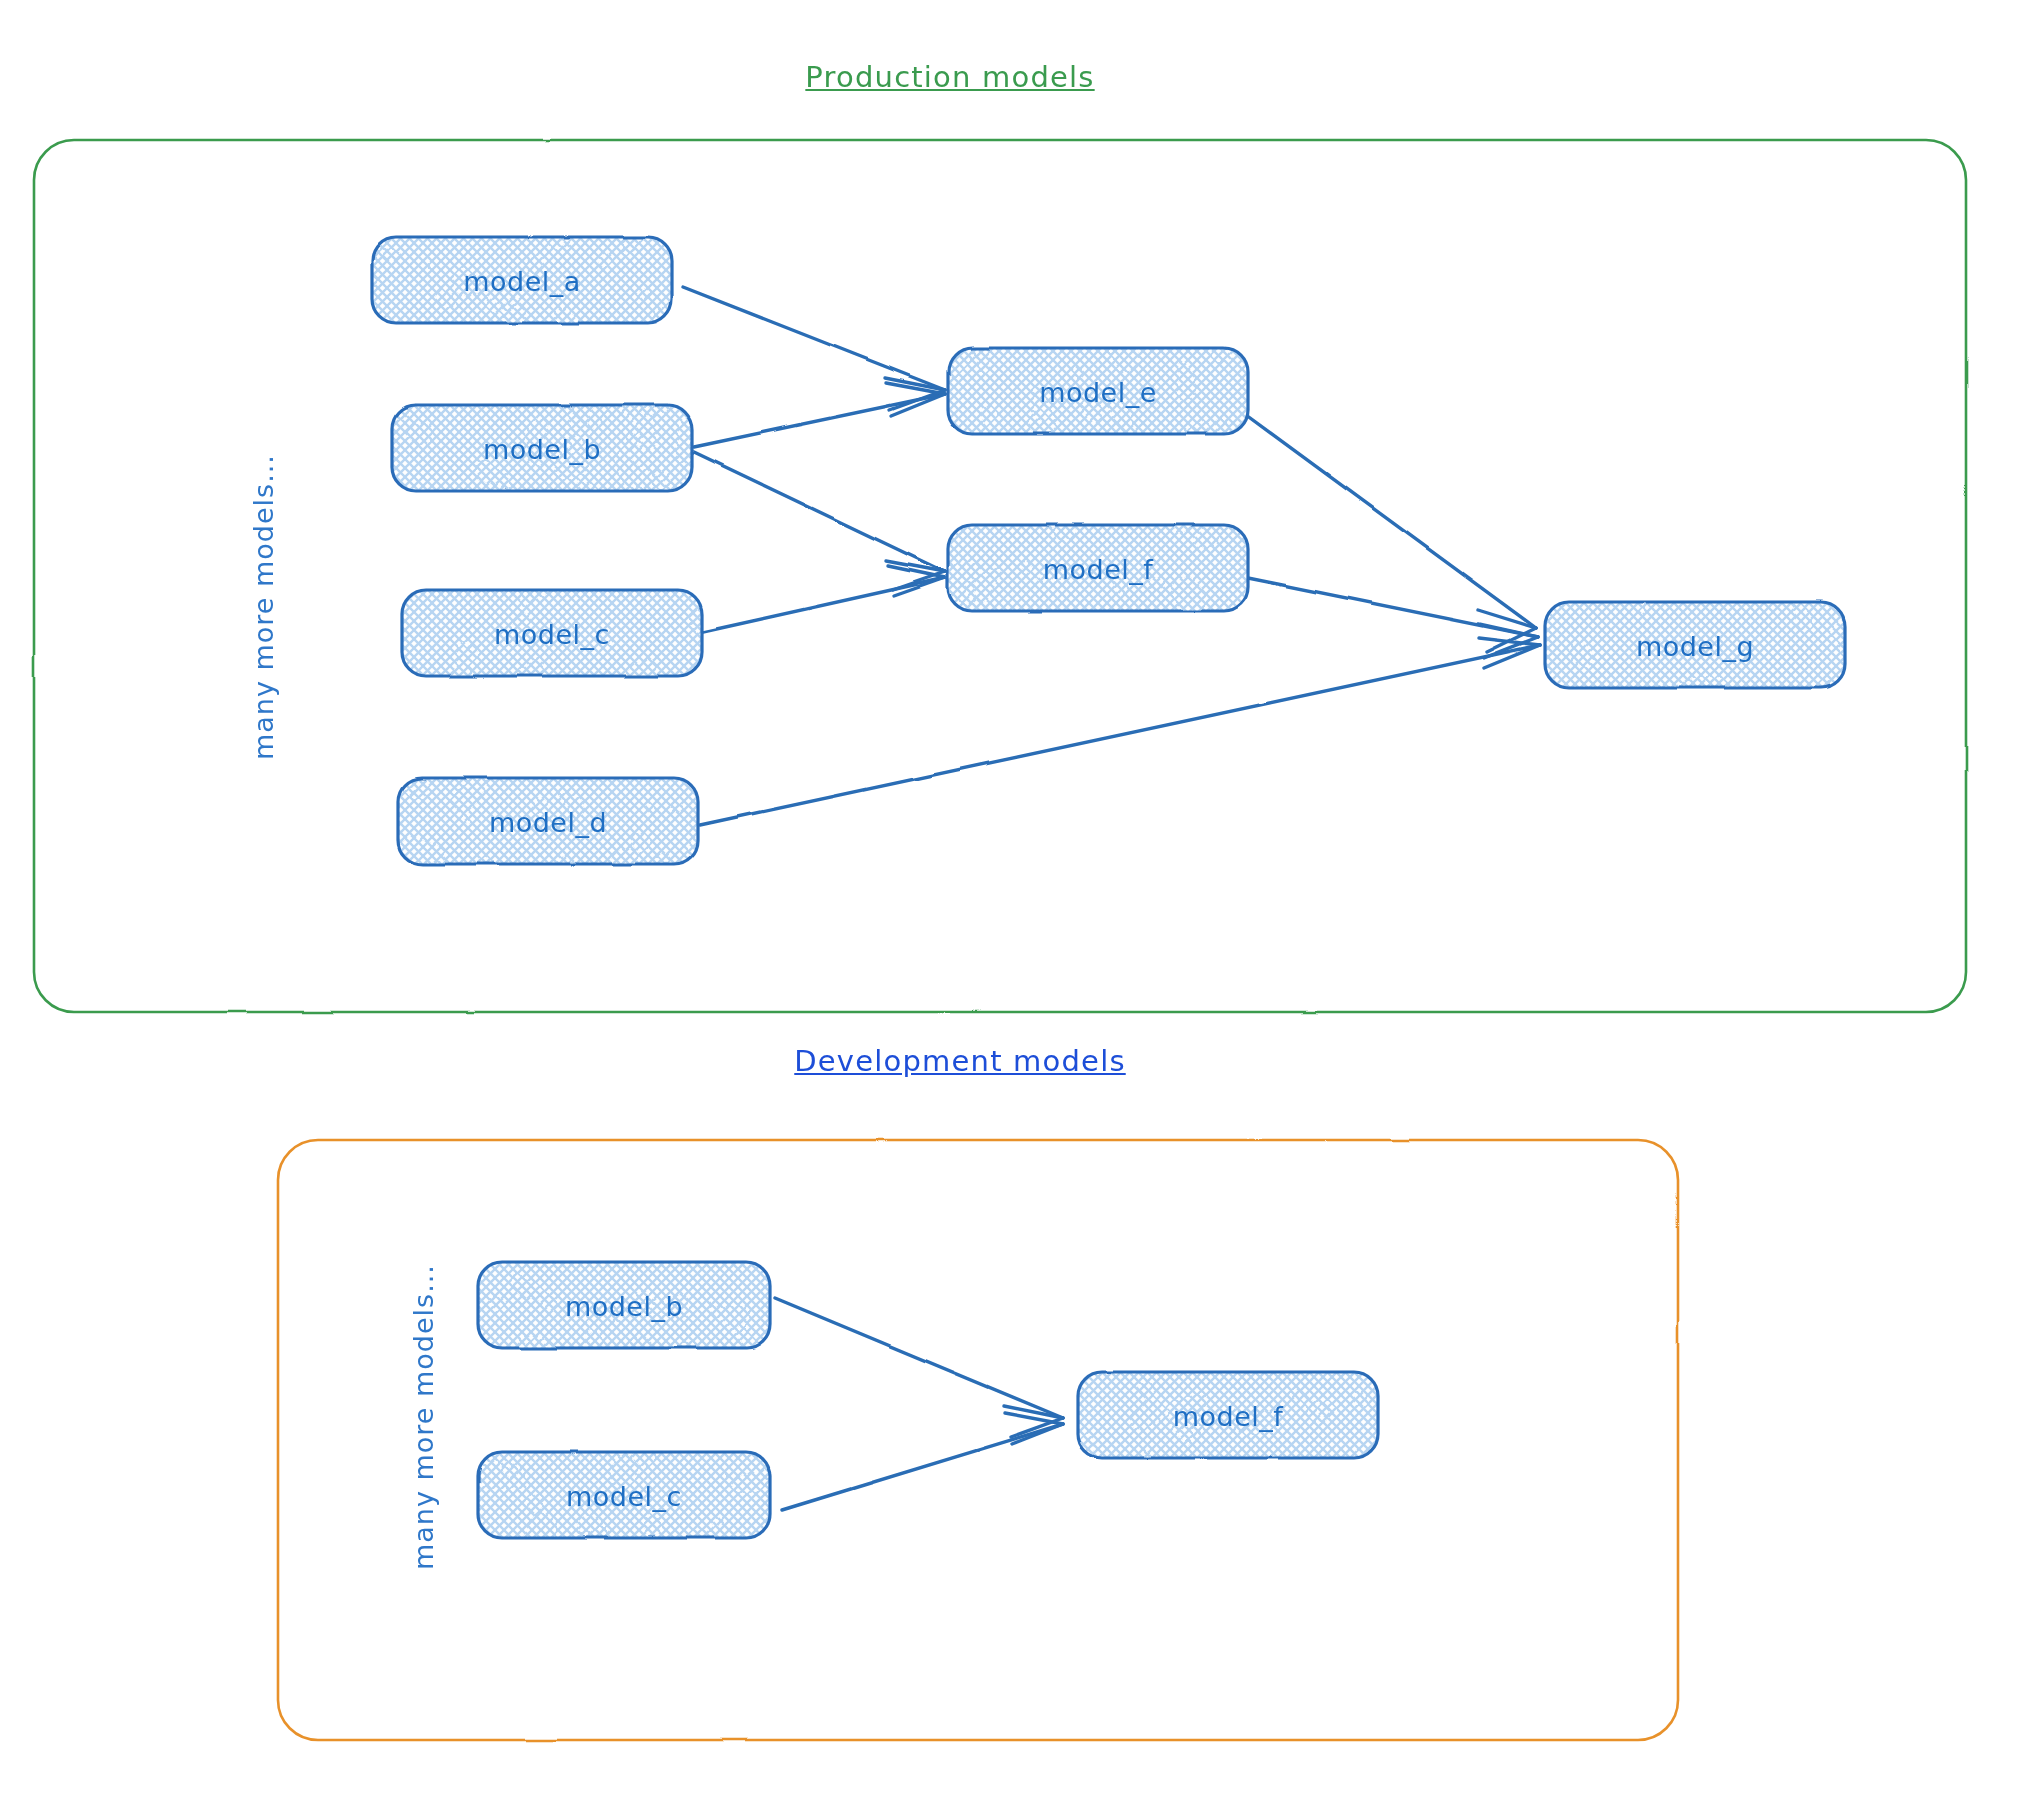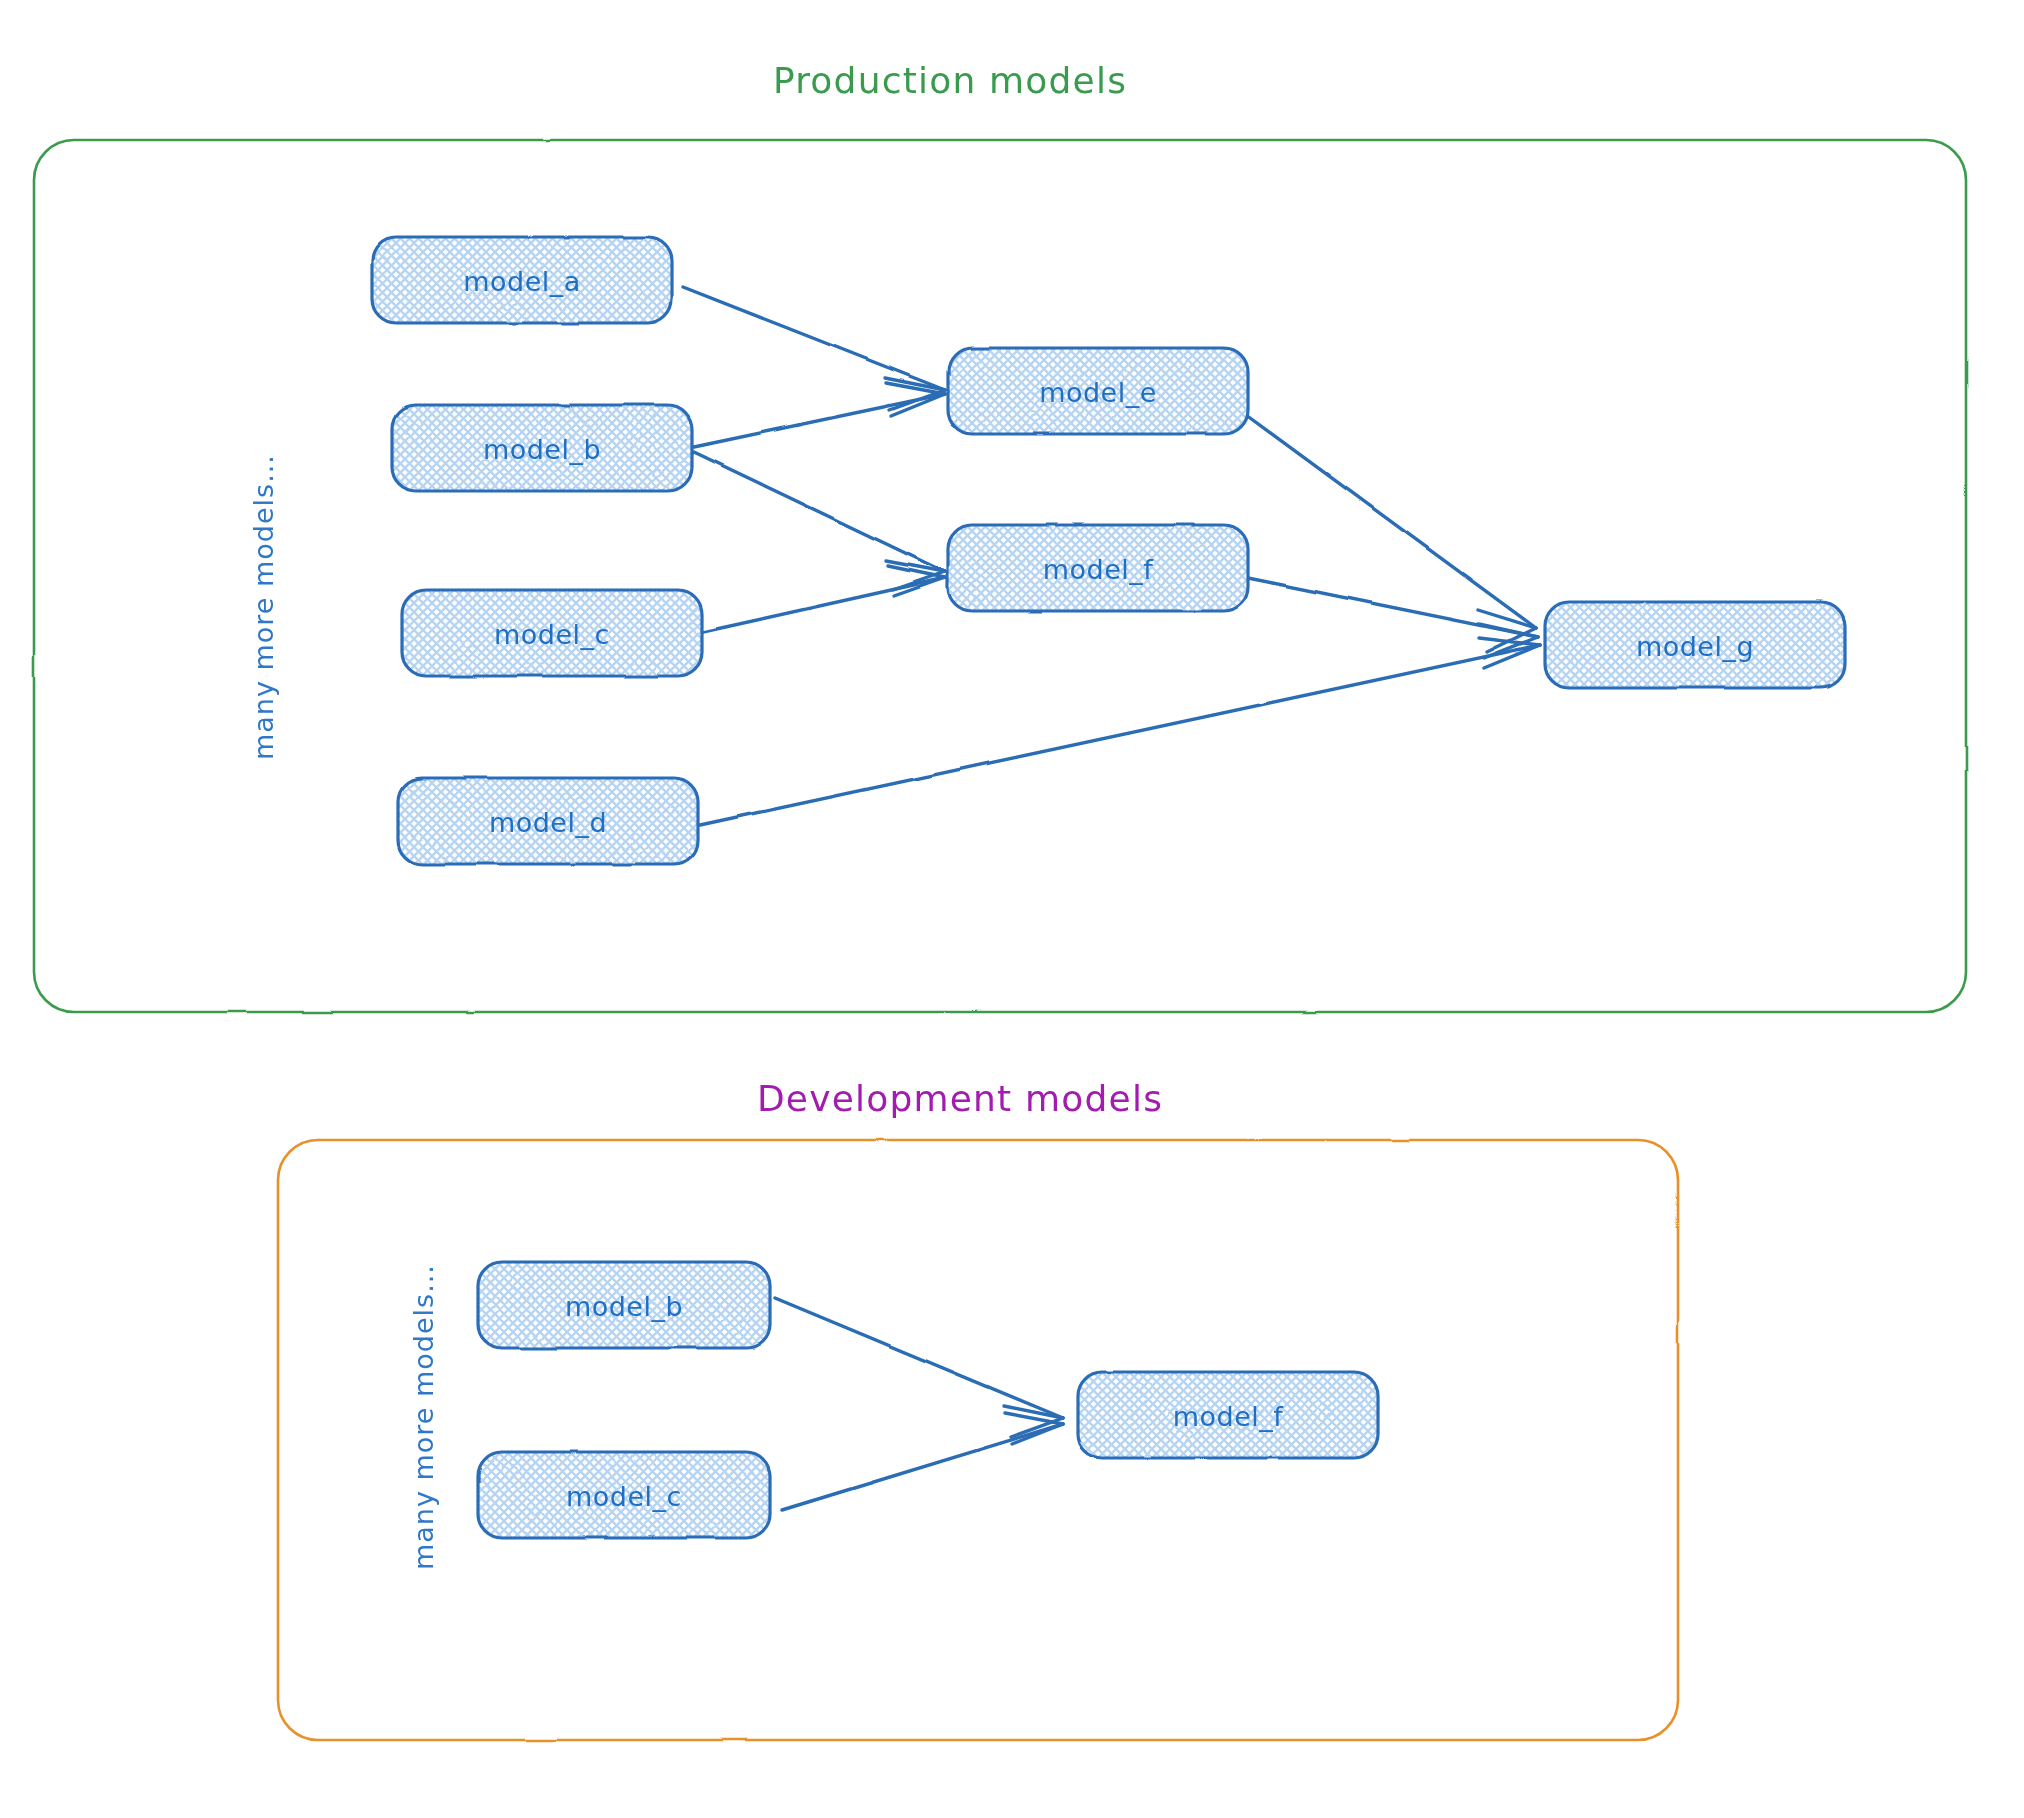--- a/index.html
+++ b/index.html
@@ -19,24 +19,25 @@
     position: absolute;
     left: 0;
     top: 0;
     width: 2024px;
     height: 1818px;
     overflow: visible;
   }
   .grp-title {
     position: absolute;
     font-family: "DejaVu Sans", sans-serif;
-    font-size: 36px;
+    font-size: 29px;
     letter-spacing: 1.2px;
     white-space: nowrap;
     transform: translateX(-50%);
+    text-decoration: underline;
   }
   .node-label {
     font-family: "DejaVu Sans", sans-serif;
     font-size: 27px;
     fill: #1f6fc4;
     letter-spacing: 0.5px;
   }
   .side-note {
     position: absolute;
     font-family: "DejaVu Sans", sans-serif;
@@ -48,21 +49,21 @@
     transform: rotate(-90deg);
   }
 </style>
 </head>
 <body>
 
 <div id="canvas">
 
   <div class="grp-title" id="prod-title" style="left:950px; top:60px; color:#3a9b4e;">Production models</div>
 
-  <div class="grp-title" id="dev-title" style="left:960px; top:1078px; color:#a21caf;">Development models</div>
+  <div class="grp-title" id="dev-title" style="left:960px; top:1044px; color:#1d4ed8;">Development models</div>
 
   <div class="side-note" style="left:248px; top:760px;">many more models...</div>
 
   <div class="side-note" style="left:408px; top:1570px;">many more models...</div>
 
   <svg class="layer" viewBox="0 0 2024 1818" xmlns="http://www.w3.org/2000/svg">
     <defs>
 
       <pattern id="xhatch" width="9" height="9" patternUnits="userSpaceOnUse">
         <rect width="9" height="9" fill="#ffffff"></rect>

